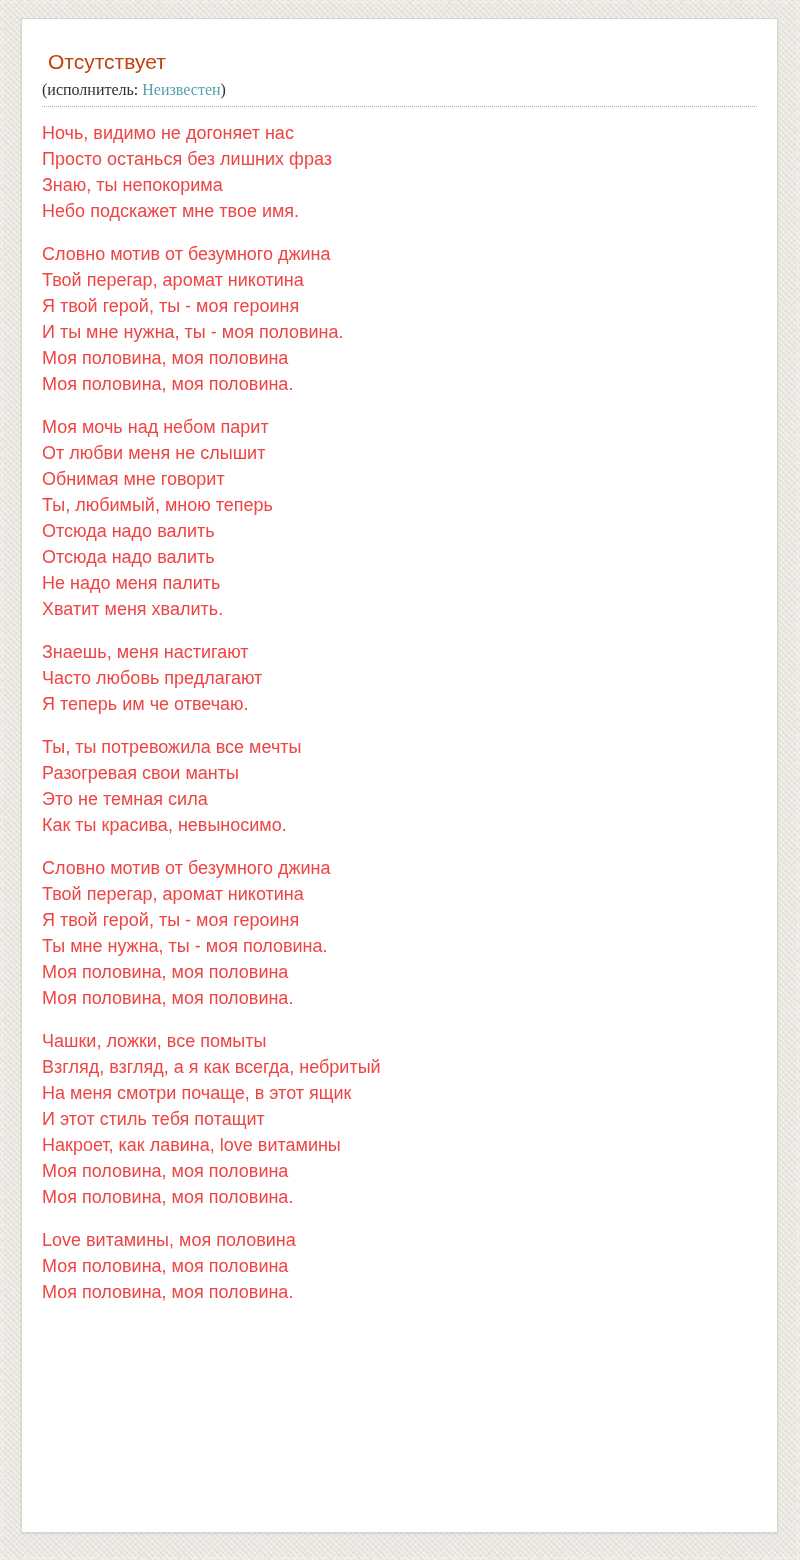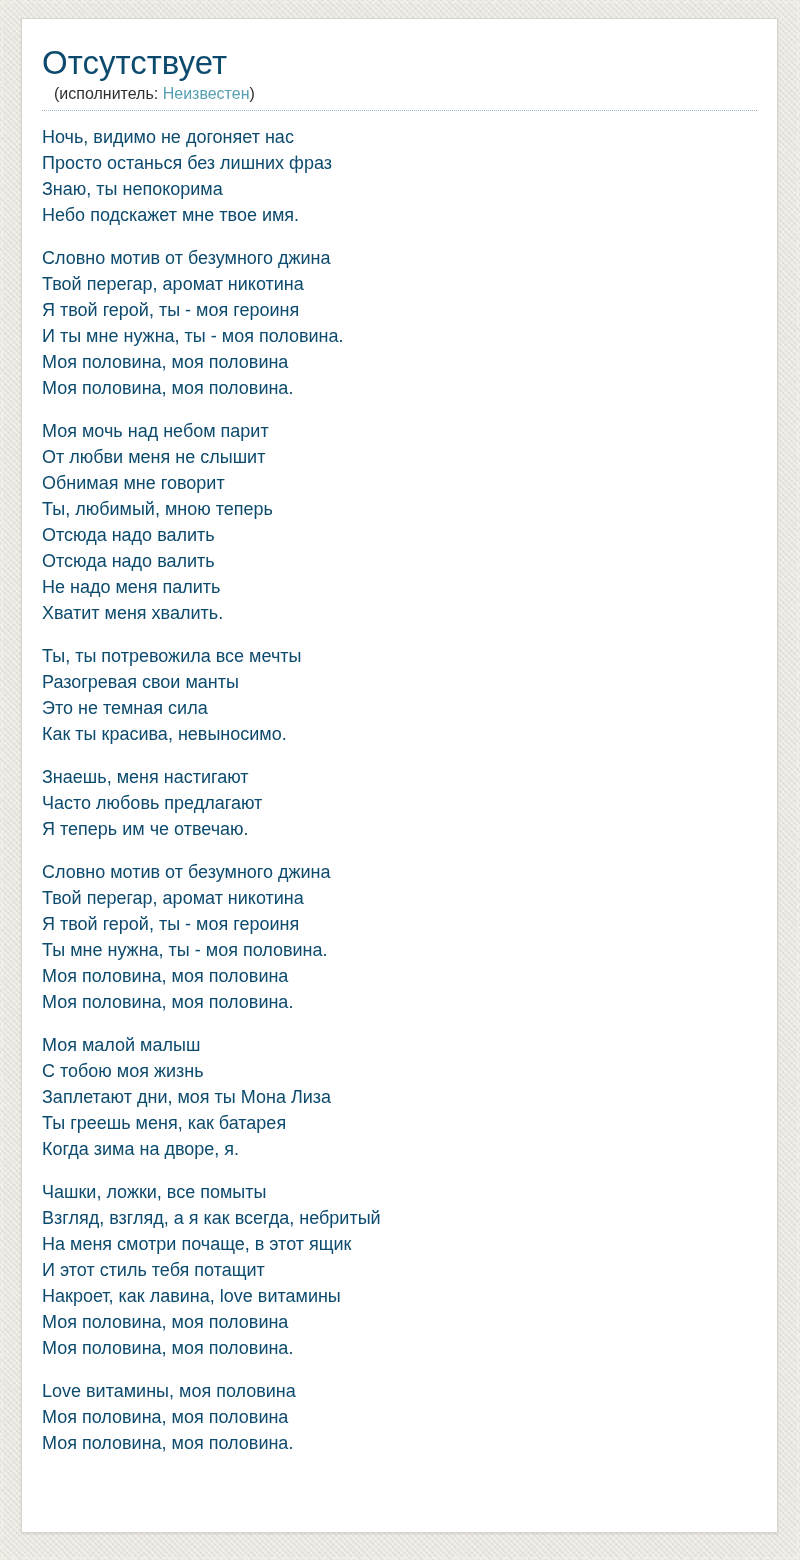--- a/index.html
+++ b/index.html
@@ -33,42 +33,43 @@
     background: #ffffff;
     border: 1px solid #d8d5cf;
     box-shadow: 0 1px 2px rgba(0,0,0,.10);
     padding: 25px 20px 24px 20px;
   }
   .song-header {
     border-bottom: 1px dotted #9db5c4;
     padding-bottom: 6px;
   }
   .song-title {
-    margin: 0;
-    font-size: 33px;
+    margin: 6px;
+    font-size: 21px;
     font-weight: normal;
     line-height: 1.15;
-    color: #0c4a6e;
+    color: #c2410c;
   }
   .artist-line {
-    margin: 2px 0 0 12px;
+    margin: 2px 0 0 0;
     font-size: 16px;
     line-height: 1.25;
     color: #2f2f2f;
+    font-family: Liberation Serif, serif;
   }
   .artist-link {
     color: #55a0b1;
     text-decoration: none;
     cursor: pointer;
   }
   .lyrics {
     margin-top: 13px;
     font-size: 18px;
     line-height: 26px;
-    color: #0c4a6e;
+    color: #ef4444;
   }
   .stanza {
     margin: 0;
     white-space: pre-line;
   }
   .stanza + .stanza {
     margin-top: 17px;
   }
 </style>
 </head>
@@ -94,38 +95,33 @@
 Моя половина, моя половина
 Моя половина, моя половина.</p>
       <p class="stanza">Моя мочь над небом парит
 От любви меня не слышит
 Обнимая мне говорит
 Ты, любимый, мною теперь
 Отсюда надо валить
 Отсюда надо валить
 Не надо меня палить
 Хватит меня хвалить.</p>
+      <p class="stanza">Знаешь, меня настигают
+Часто любовь предлагают
+Я теперь им че отвечаю.</p>
       <p class="stanza">Ты, ты потревожила все мечты
 Разогревая свои манты
 Это не темная сила
 Как ты красива, невыносимо.</p>
-      <p class="stanza">Знаешь, меня настигают
-Часто любовь предлагают
-Я теперь им че отвечаю.</p>
       <p class="stanza">Словно мотив от безумного джина
 Твой перегар, аромат никотина
 Я твой герой, ты - моя героиня
 Ты мне нужна, ты - моя половина.
 Моя половина, моя половина
 Моя половина, моя половина.</p>
-      <p class="stanza">Моя малой малыш
-С тобою моя жизнь
-Заплетают дни, моя ты Мона Лиза
-Ты греешь меня, как батарея
-Когда зима на дворе, я.</p>
       <p class="stanza">Чашки, ложки, все помыты
 Взгляд, взгляд, а я как всегда, небритый
 На меня смотри почаще, в этот ящик
 И этот стиль тебя потащит
 Накроет, как лавина, love витамины
 Моя половина, моя половина
 Моя половина, моя половина.</p>
       <p class="stanza">Love витамины, моя половина
 Моя половина, моя половина
 Моя половина, моя половина.</p>

